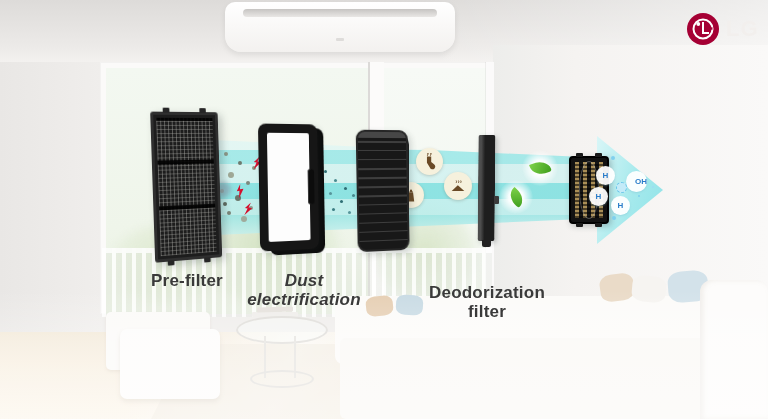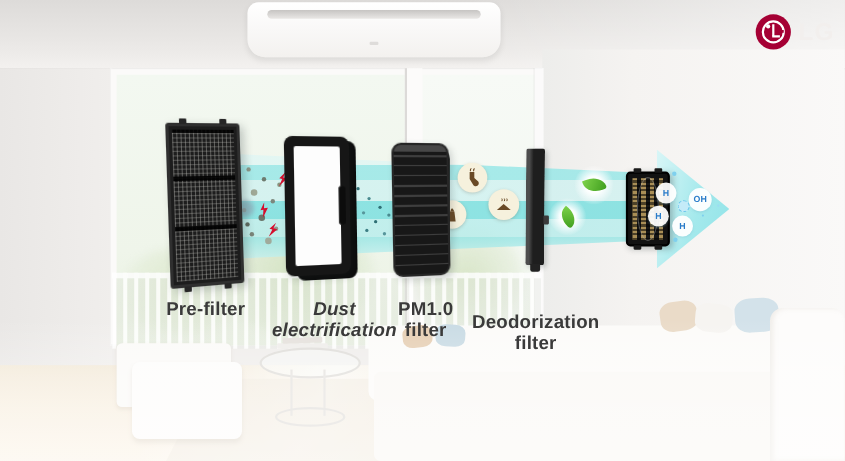--- a/index.html
+++ b/index.html
@@ -260,35 +260,34 @@
     <div class="ionizer-oval"></div>
     <div class="ion-nub" style="left:5px;top:-5px;"></div>
     <div class="ion-nub" style="right:5px;top:-5px;"></div>
     <div class="ion-nub" style="left:5px;bottom:-5px;"></div>
     <div class="ion-nub" style="right:5px;bottom:-5px;"></div>
   </div>
 
   <div class="ion-bubble" style="left:596px;top:166px;width:19px;height:19px;font-size:8px;">
       <span>H</span>
     </div>
-  <div class="ion-bubble" style="left:626px;top:171px;width:21px;height:21px;font-size:8px;">
+  <div class="ion-bubble" style="left:626px;top:171px;width:21px;height:21px;font-size:8px;justify-content:flex-end;">
       <span>OH</span>
     </div>
   <div class="ion-bubble" style="left:589px;top:187px;width:19px;height:19px;font-size:8px;">
       <span>H</span>
     </div>
   <div class="ion-bubble" style="left:611px;top:196px;width:19px;height:19px;font-size:8px;">
       <span>H</span>
     </div>
   <div class="ion-dotted"></div>
   <div class="ion-dots"></div>
 
   <div class="stage-label" style="left:187px;width:120px;">Pre-filter</div>
   <div class="stage-label" style="left:304px;width:140px;font-style:italic;">Dust electrification</div>
-  <div class="stage-label" style="left:387px;width:72px;">PM1.0 filter</div>
   <div class="stage-label" style="left:487px;width:150px;margin-top:12px;">Deodorization filter</div>
 
   <div class="ac-unit">
     <div class="ac-vent"></div>
     <div class="ac-mark"></div>
   </div>
 
   <div class="lg-logo">
     <svg width="34" height="34" viewBox="0 0 34 34">
       <circle cx="17" cy="17" r="16" fill="#a50034"></circle>

